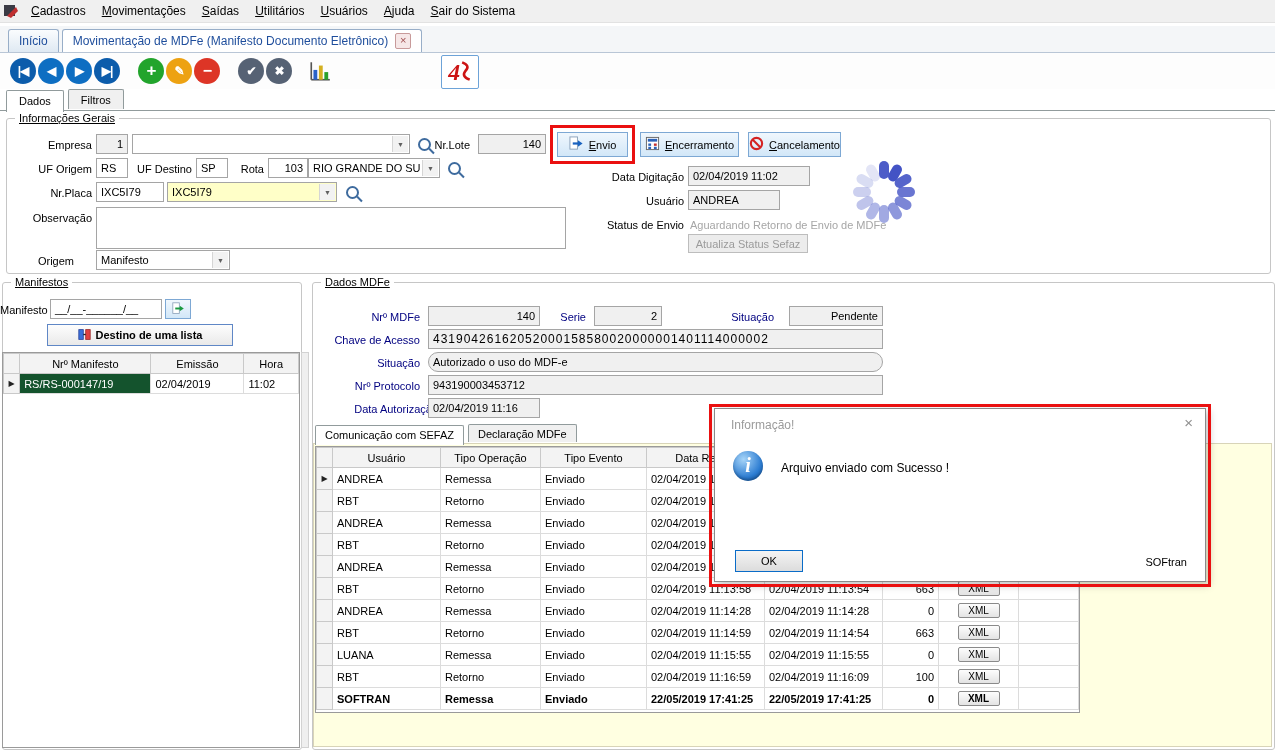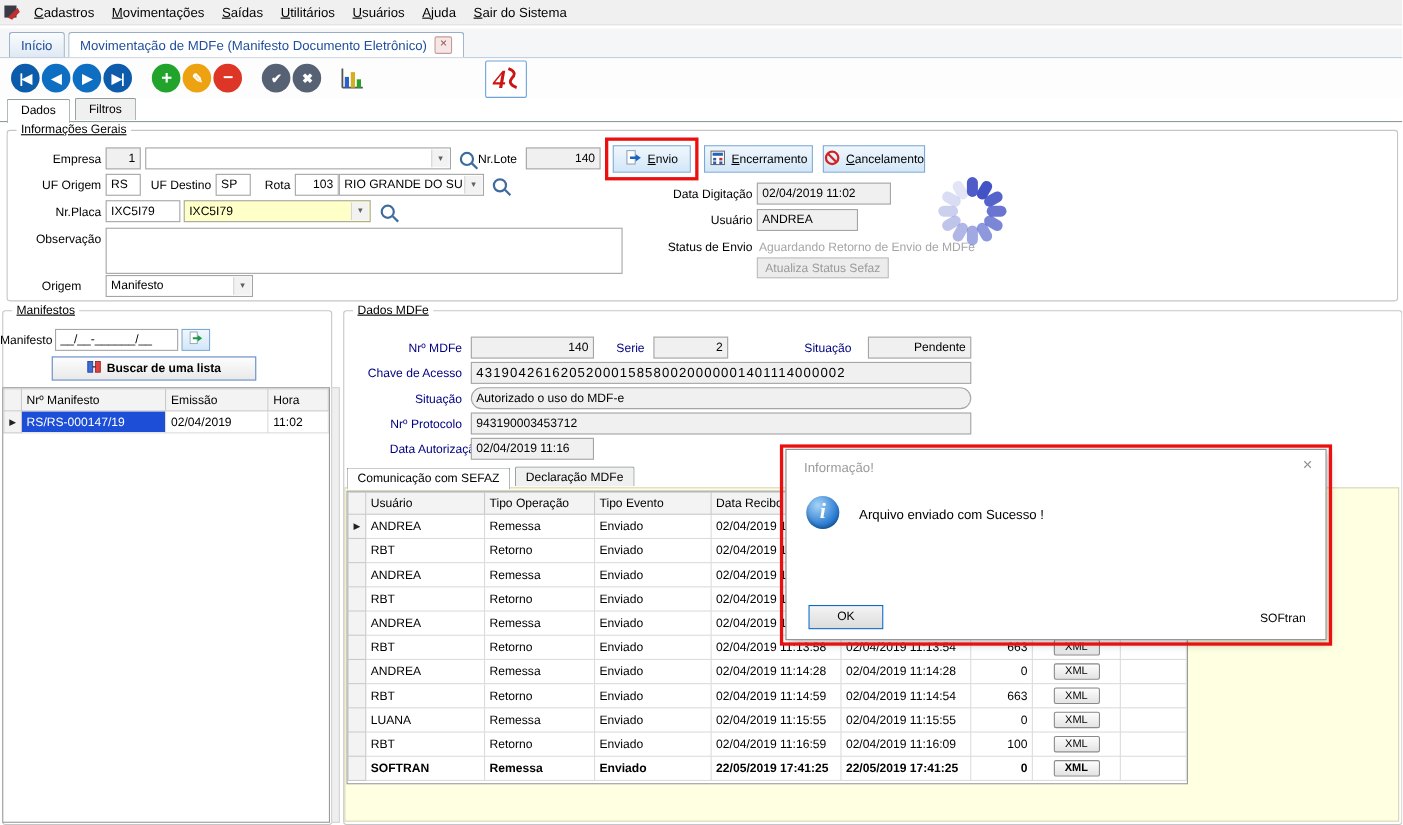--- a/index.html
+++ b/index.html
@@ -70,24 +70,24 @@
   .spinner i:nth-child(7){transform:rotate(180deg) translateY(-22px);opacity:.5}
   .spinner i:nth-child(8){transform:rotate(210deg) translateY(-22px);opacity:.42}
   .spinner i:nth-child(9){transform:rotate(240deg) translateY(-22px);opacity:.34}
   .spinner i:nth-child(10){transform:rotate(270deg) translateY(-22px);opacity:.27}
   .spinner i:nth-child(11){transform:rotate(300deg) translateY(-22px);opacity:.2}
   .spinner i:nth-child(12){transform:rotate(330deg) translateY(-22px);opacity:.15}
 
   
   .grid{position:absolute;background:#fff;border:1px solid #9a9a9a;overflow:hidden;}
   .grid table{border-collapse:collapse;table-layout:fixed;width:100%;}
-  .grid th{background:#f3f3f3;border:1px solid #c9c9c9;font-weight:normal;text-align:left;padding:2px 4px;height:15px;font-size:11px;white-space:nowrap;overflow:hidden;}
+  .grid th{background:#f3f3f3;border:1px solid #c9c9c9;font-weight:normal;text-align:center;padding:2px 4px;height:15px;font-size:11px;white-space:nowrap;overflow:hidden;}
   .grid td{border:1px solid #dcdcdc;padding:2px 4px;height:17px;font-size:11px;white-space:nowrap;overflow:hidden;}
   .grid td.ind,.grid th.ind{background:#f3f3f3;border:1px solid #c9c9c9;padding:0;text-align:center;font-size:8px;color:#222;}
-  .grid td.selcell{background:#1d4ed8;color:#fff;}
+  .grid td.selcell{background:#14532d;color:#fff;}
   .grid td.num{text-align:right;}
   .grid td.xmlc{text-align:center;padding:1px;}
   .grid tr.bold td{font-weight:bold;}
   .xml-btn{display:inline-block;min-width:42px;border:1px solid #8a8a8a;background:linear-gradient(#fdfdfd,#e3e3e3);font-size:10px;font-family:"Liberation Sans",sans-serif;padding:1px 2px;border-radius:2px;}
   .xml-btn:empty{display:none;}
   .bold .xml-btn{font-weight:bold;}
   .mgrid td{height:15px;}
 
   
   .mtabs{position:absolute;left:315px;top:424px;height:19px;z-index:2;}
@@ -283,21 +283,21 @@
           <path d="M4 8 h7" stroke="#1a9a40" stroke-width="2.4"></path>
           <path d="M9.5 4.5 L14.5 8 L9.5 11.5 Z" fill="#1a9a40"></path>
         </svg></span>
   </div>
   <div class="abtn" style="left:47px;top:324px;width:186px;height:22px;font-weight:bold;background:linear-gradient(#fdfdfd,#e9e9e9);border:1px solid #5f87c6;">
     <span><svg width="13" height="13" viewBox="0 0 16 16">
           <rect x="1" y="2" width="5.5" height="12" fill="#3a6fd8" stroke="#25409a"></rect>
           <rect x="9.5" y="2" width="5.5" height="12" fill="#e04040" stroke="#9a2525"></rect>
           <path d="M6.5 8 h3" stroke="#222" stroke-width="1.6"></path>
         </svg></span>
-    <span style="font-weight:bold;">Buscar de uma lista</span>
+    <span style="font-weight:bold;">Destino de uma lista</span>
   </div>
 
   <div class="grid mgrid" style="left:2px;top:352px;width:296px;height:394px;">
     <table>
       <colgroup>
           <col style="width:16px">
           <col style="width:130px">
           <col style="width:92px">
           <col style="width:54px">
         </colgroup>

